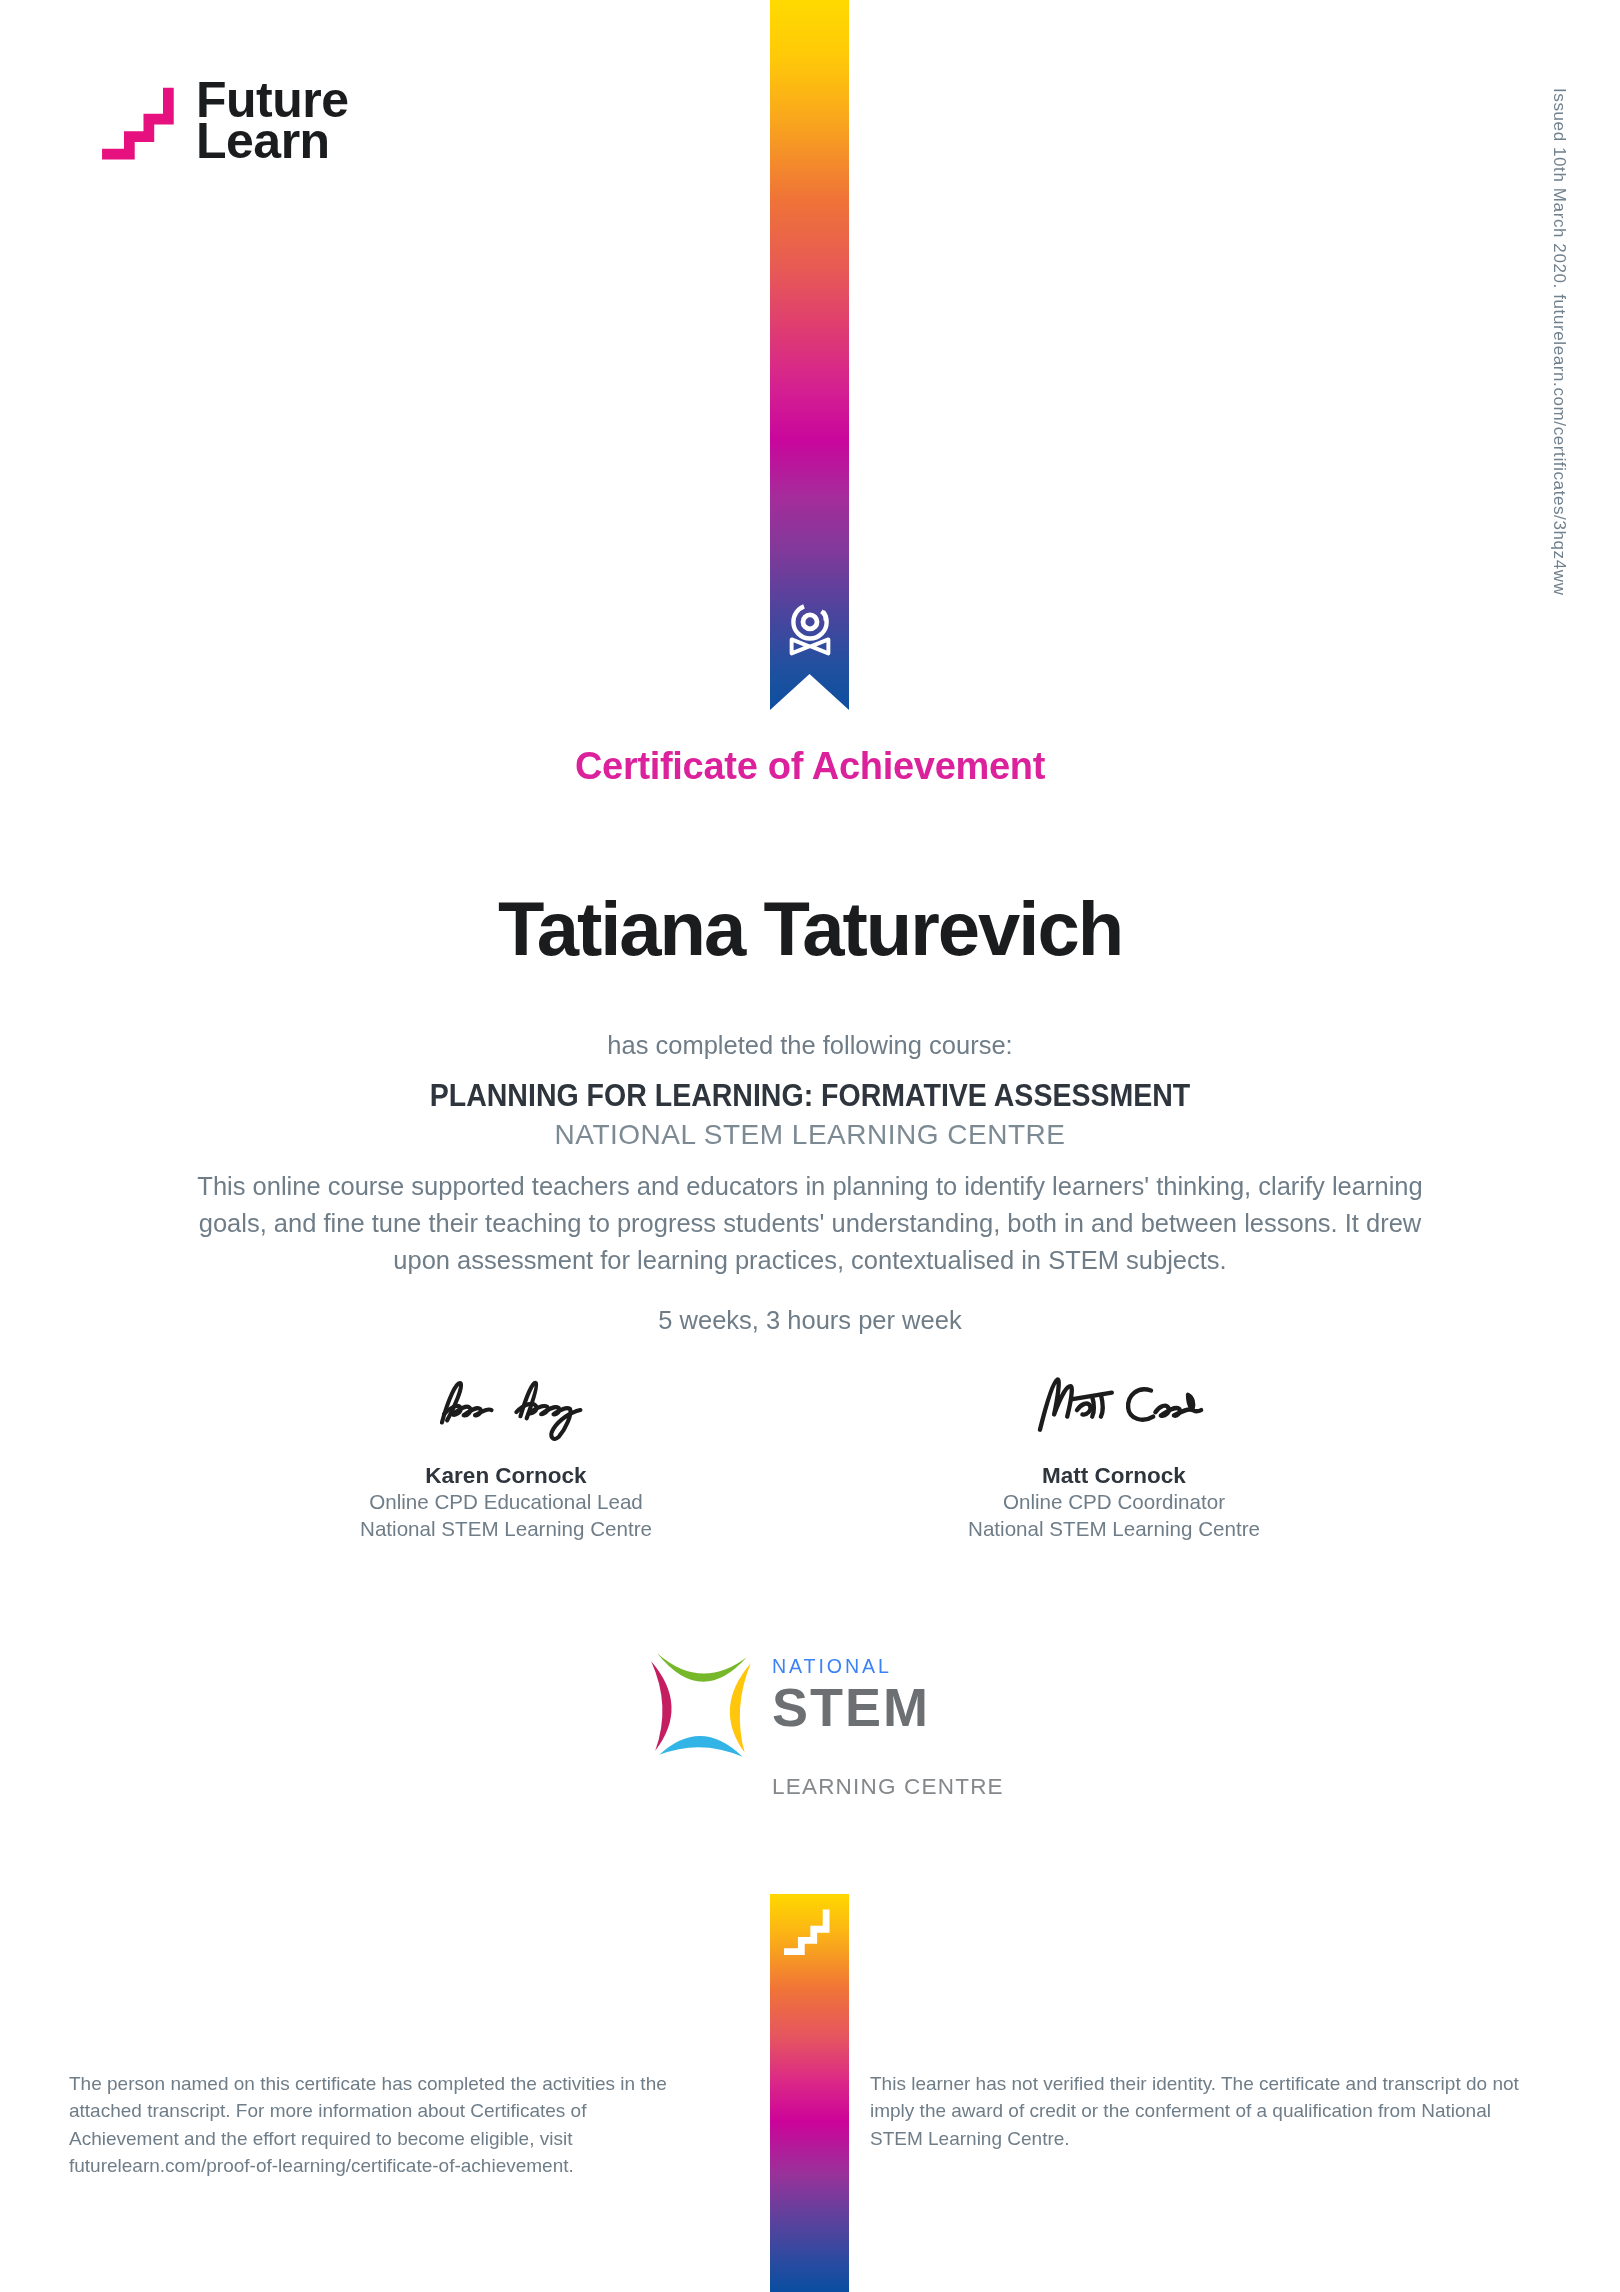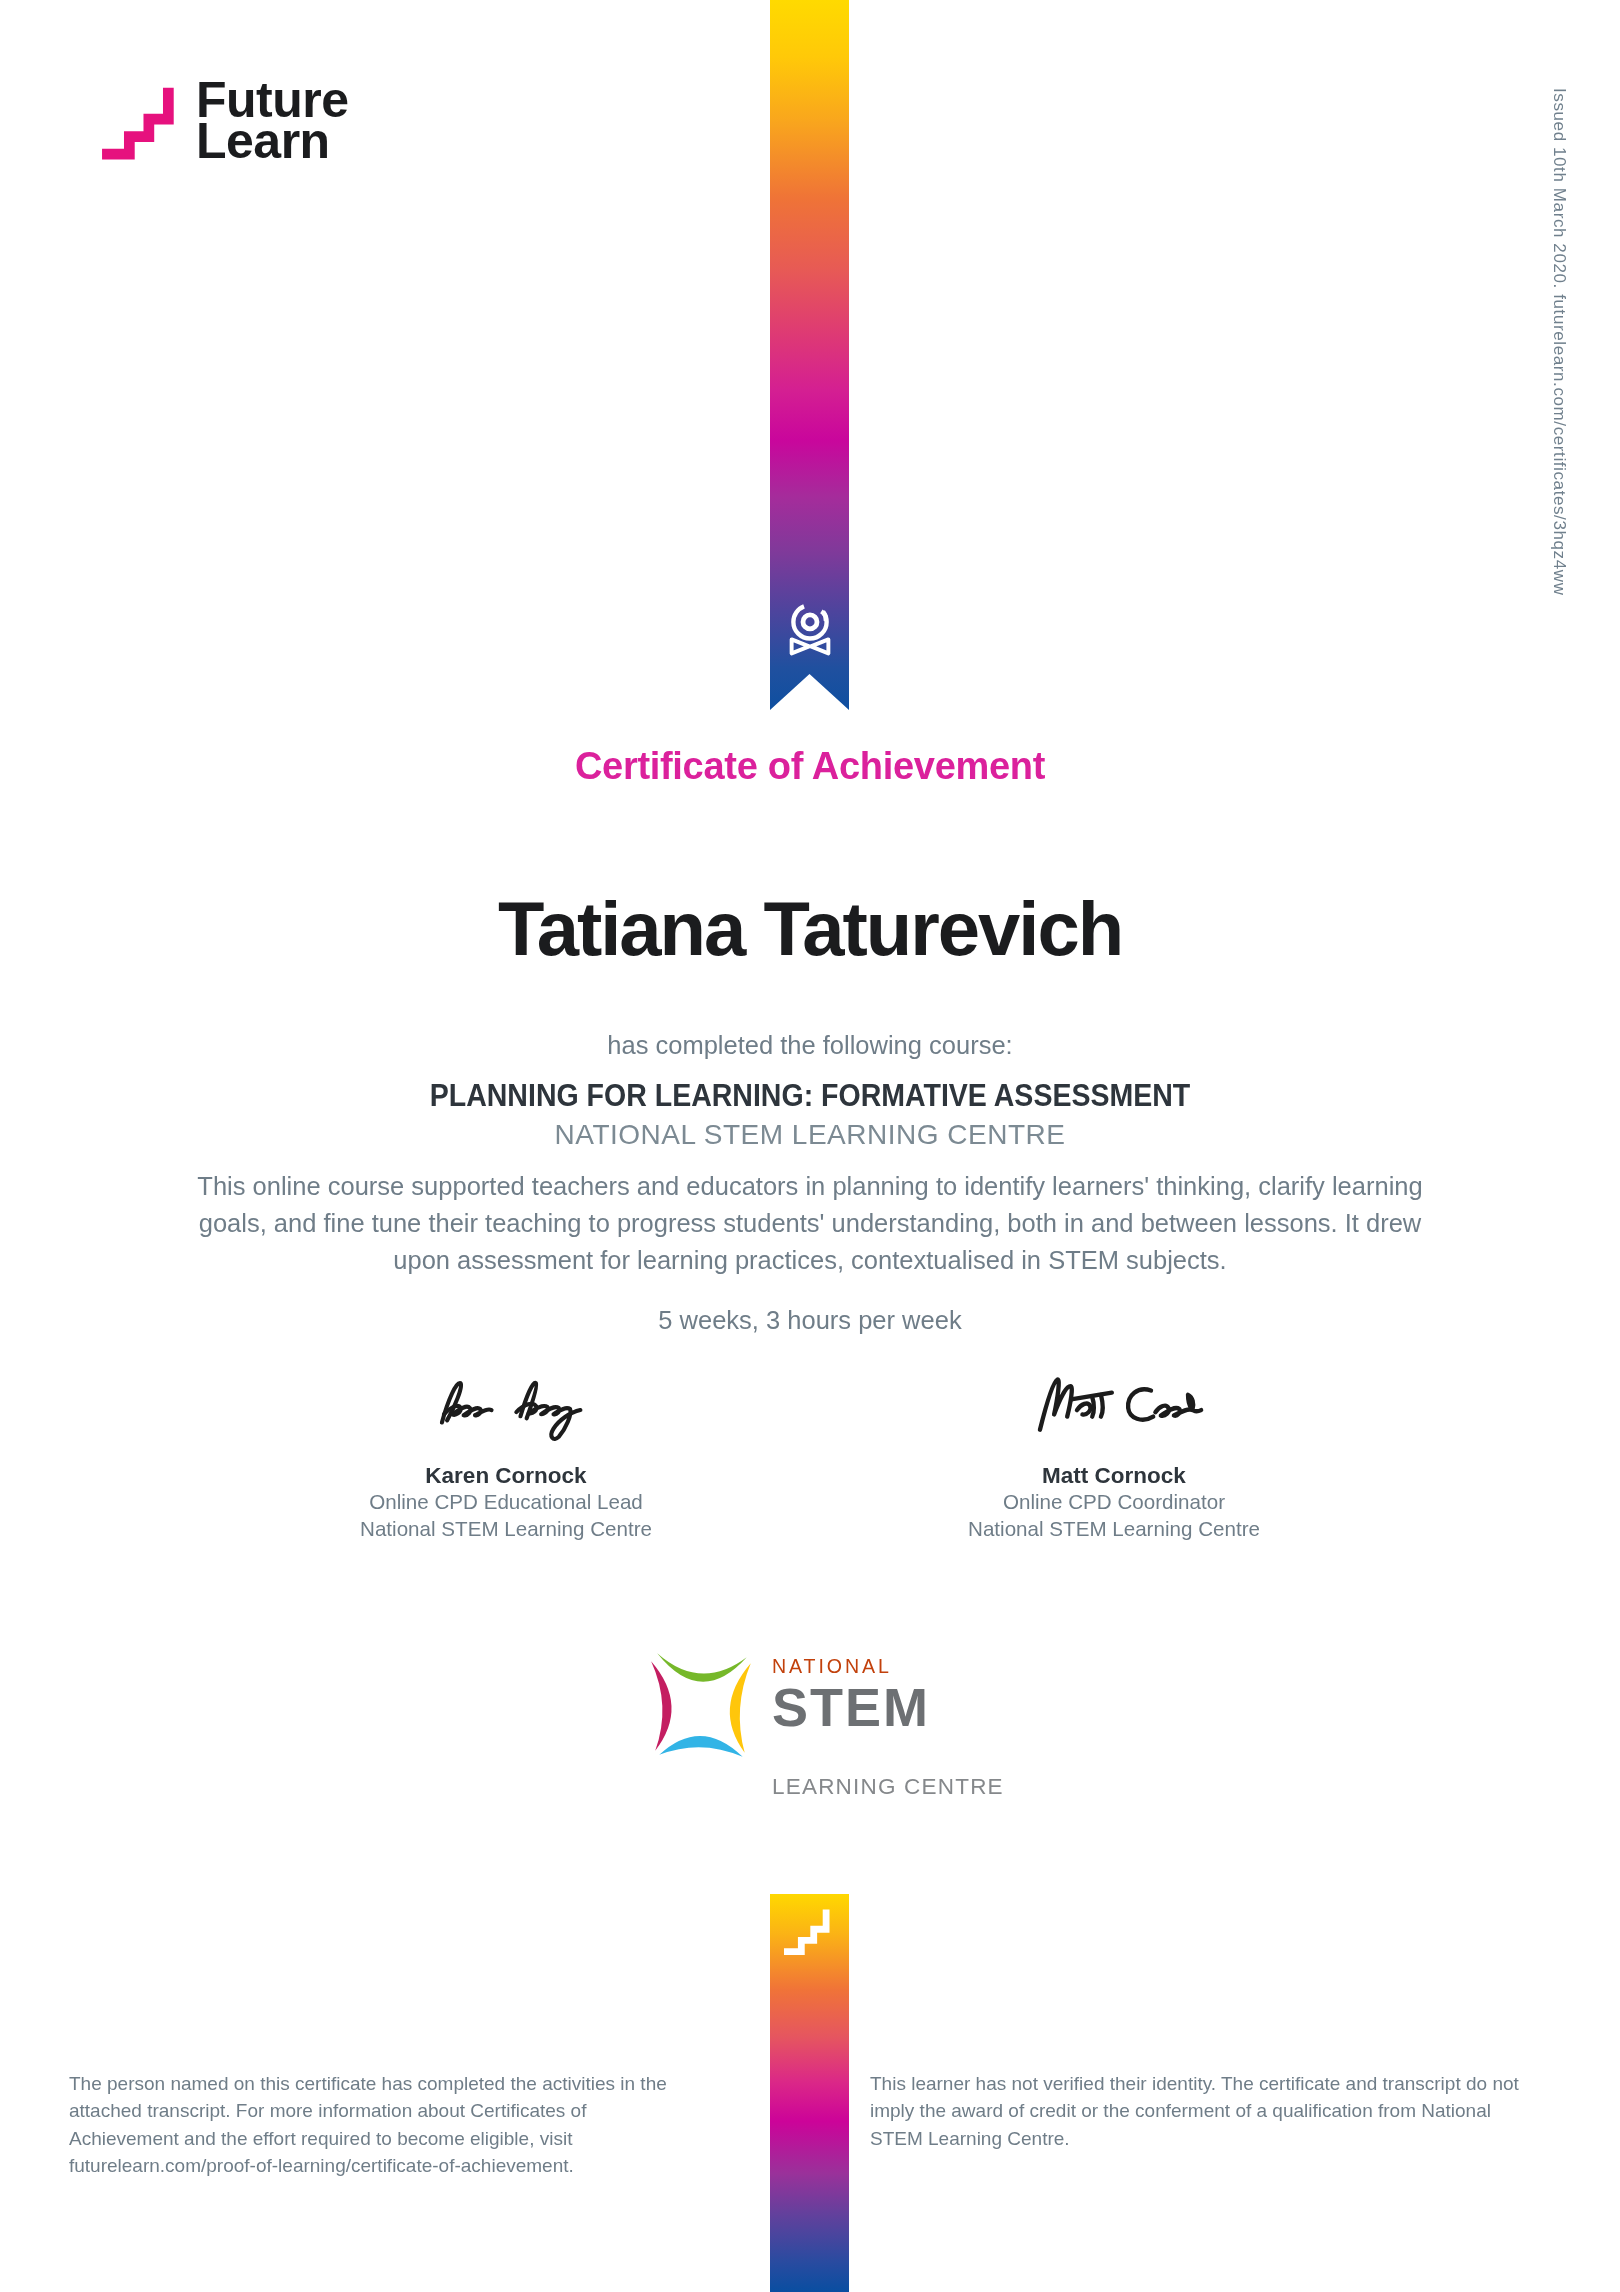--- a/index.html
+++ b/index.html
@@ -47,21 +47,21 @@
   .sig-block{position:absolute;top:1364px;width:490px;text-align:center;}
   .sig-left{left:261px;}
   .sig-right{left:869px;}
   .sig-svg{display:block;margin:0 auto;}
   .sig-name{margin-top:7.8px;font-size:22.5px;font-weight:700;color:#2e353c;line-height:27.4px;}
   .sig-role,.sig-org{font-size:20.6px;color:#6f7d88;line-height:26.5px;}
   
   .stem-logo{position:absolute;left:643px;top:1643px;width:392px;height:132px;}
   .stem-x{position:absolute;left:0;top:2px;}
   .stem-text{position:absolute;left:129px;top:0;}
-  .stem-l1{position:absolute;left:0;top:11.8px;font-size:19.6px;letter-spacing:2.9px;color:#c2410c;white-space:nowrap;}
+  .stem-l1{position:absolute;left:0;top:11.8px;font-size:19.6px;letter-spacing:2.9px;color:#3b82f6;white-space:nowrap;}
   .stem-l2{position:absolute;left:0;top:33px;font-size:54px;font-weight:700;letter-spacing:2px;color:#6d7073;white-space:nowrap;}
   .stem-l3{position:absolute;left:0;top:92px;font-size:22.5px;letter-spacing:1.2px;color:#85888b;white-space:nowrap;margin-top:39px;}
   
   .footer-text{position:absolute;top:2070px;font-size:19px;line-height:27.4px;color:#6f7d88;text-align:left;}
   .footer-left{left:69px;width:619px;}
   .footer-right{left:870px;width:678px;}
 </style>
 </head>
 <body>
 

